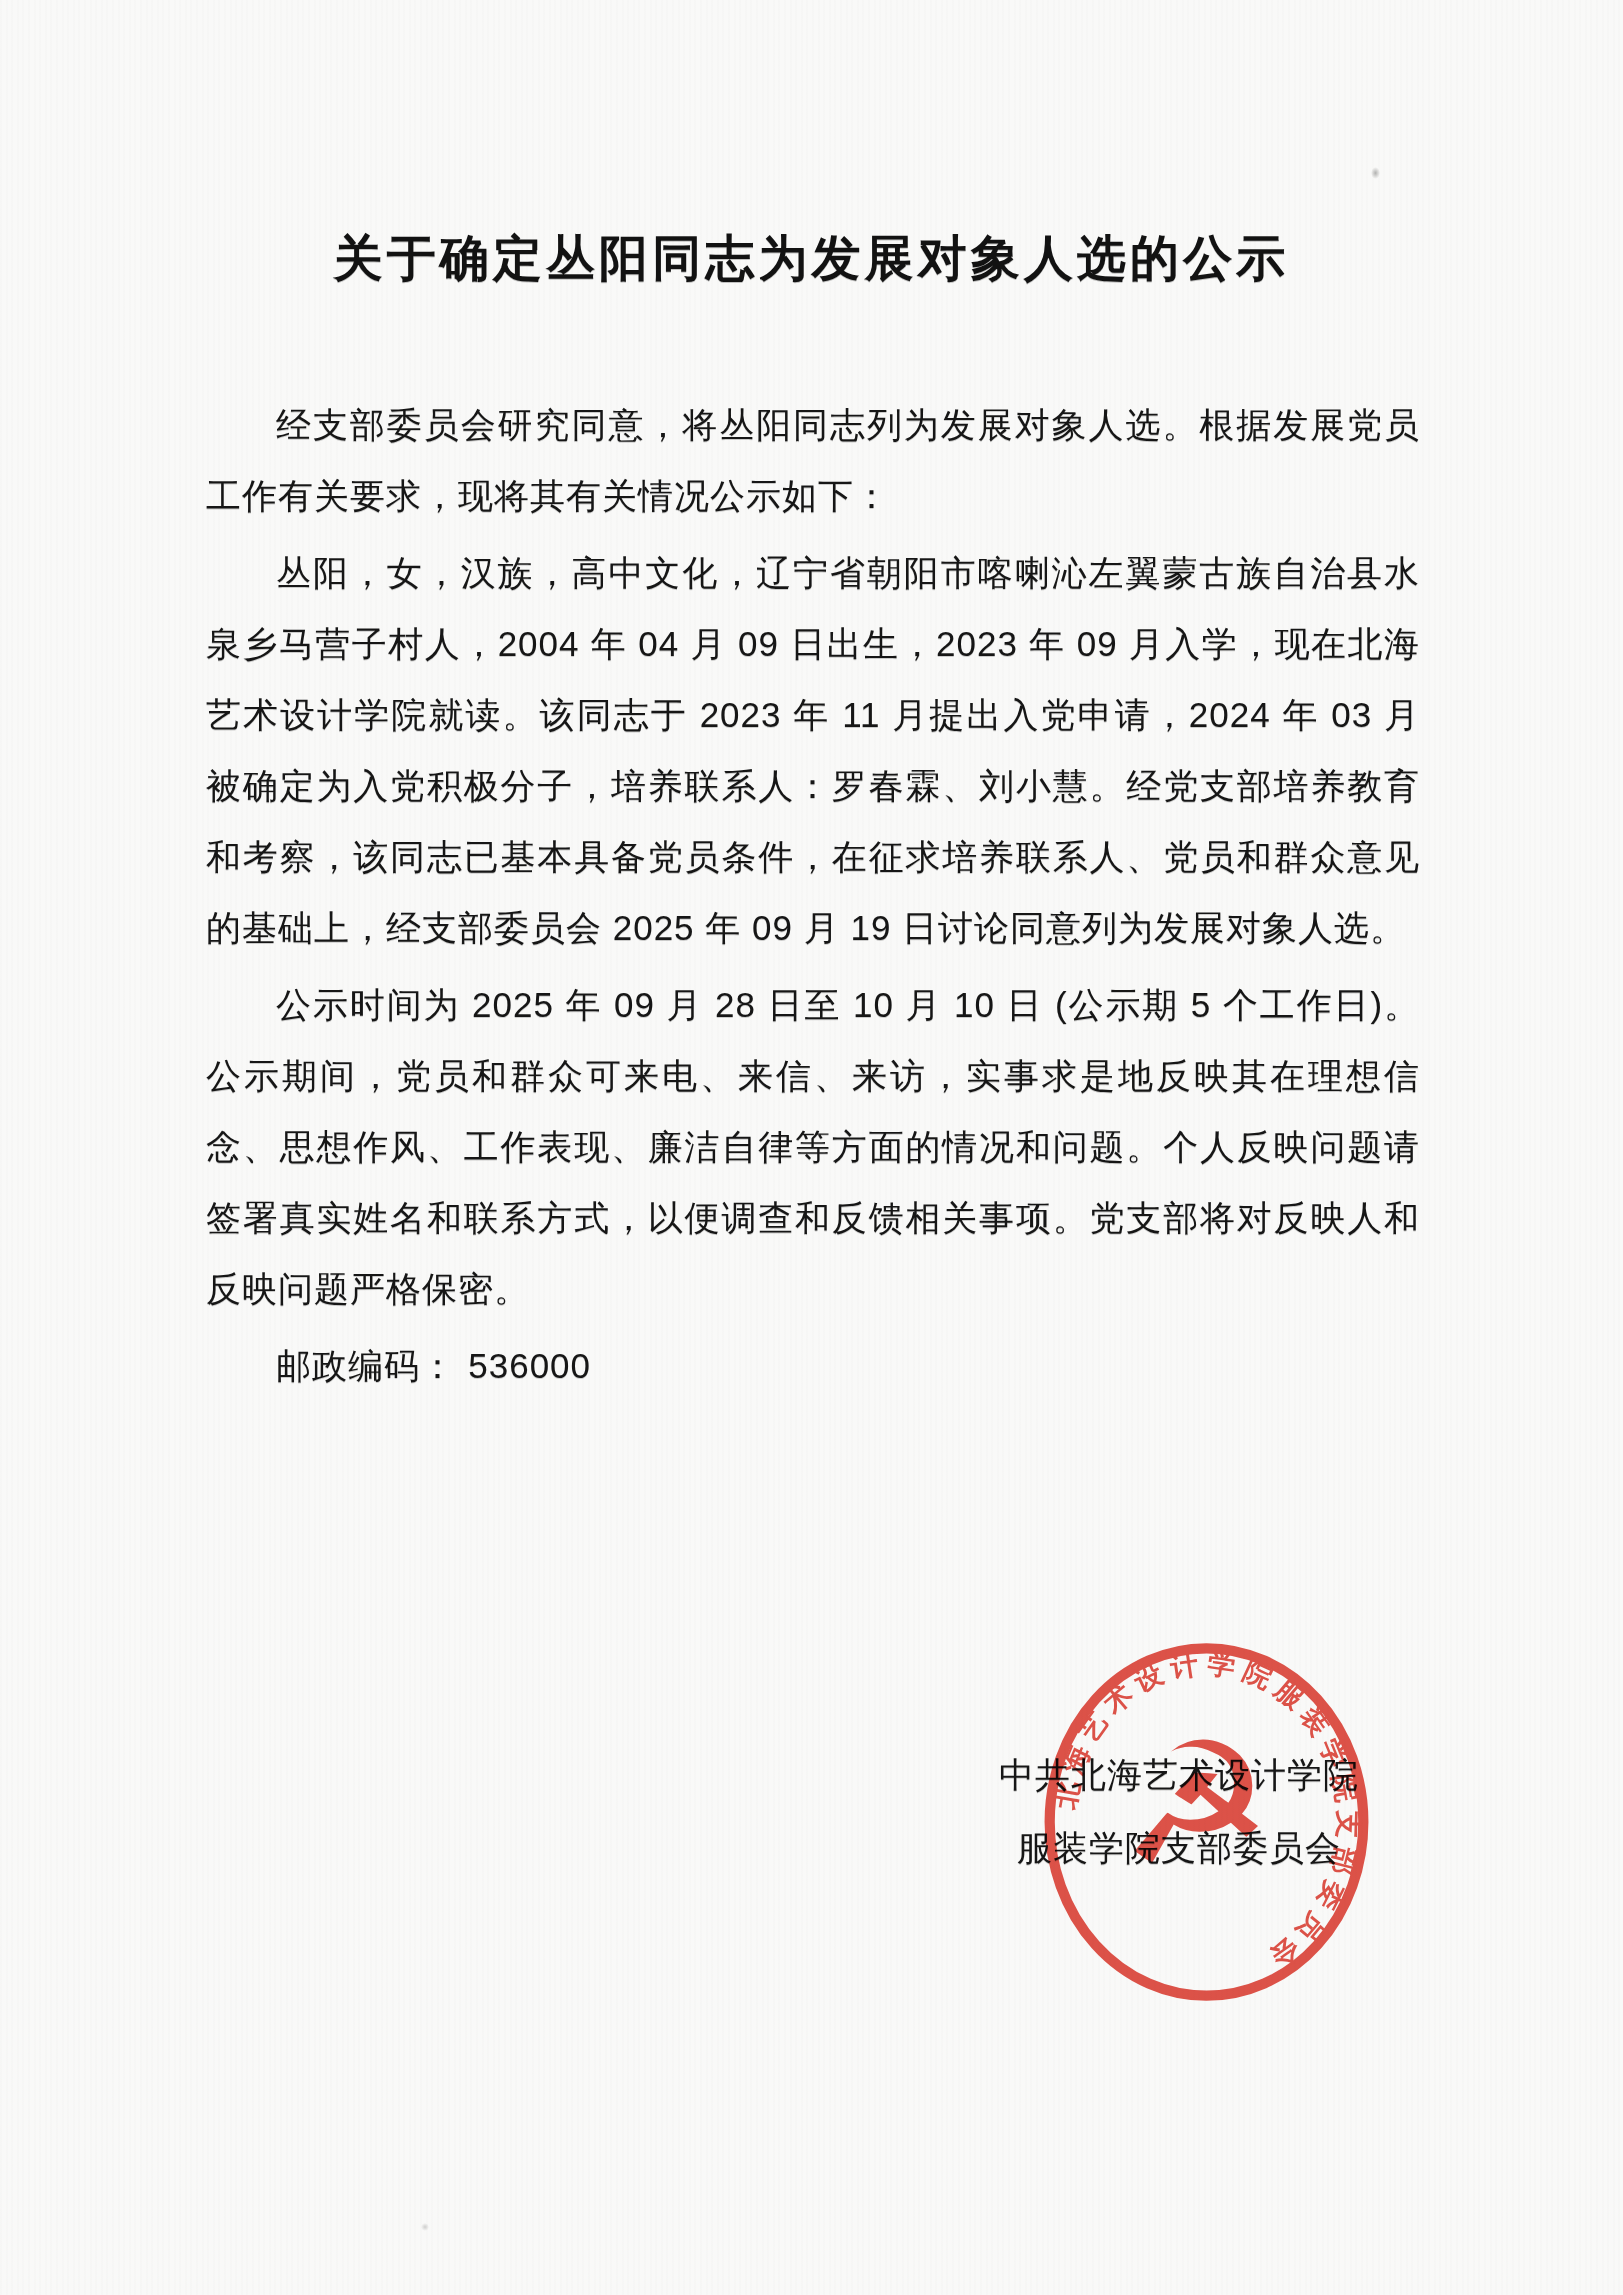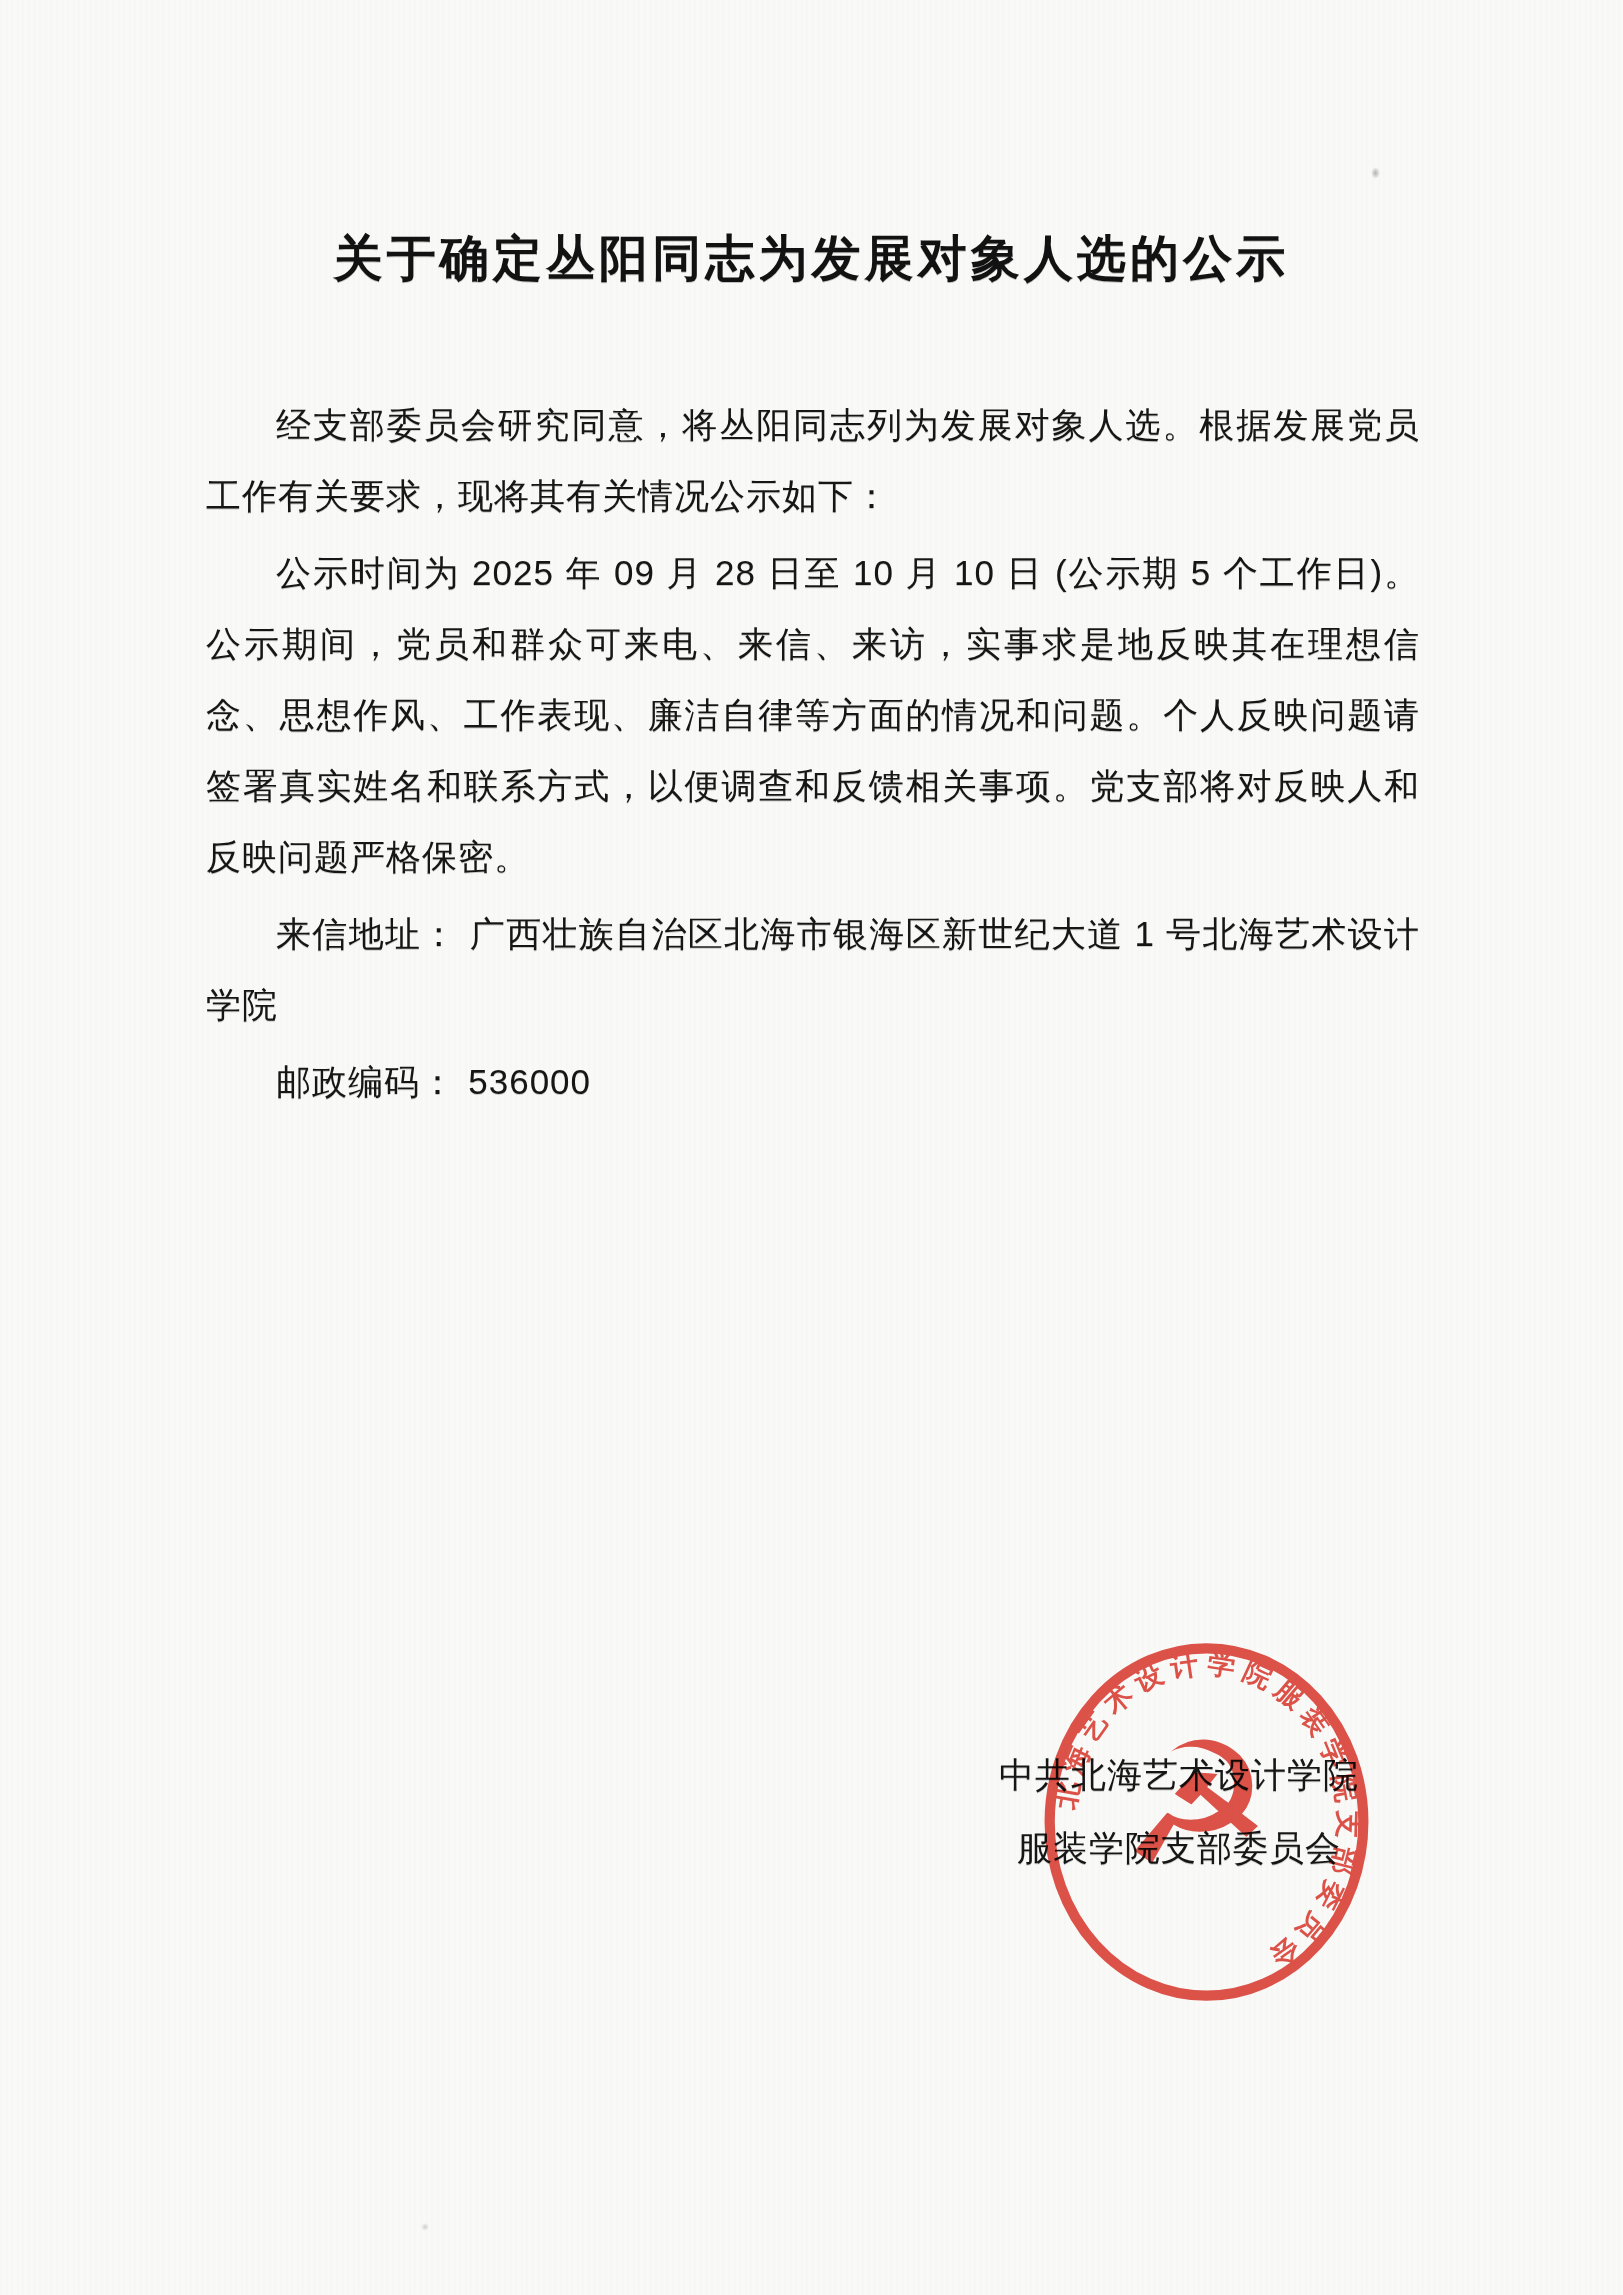--- a/index.html
+++ b/index.html
@@ -71,22 +71,22 @@
 </style>
 </head>
 <body>
 
 <div class="page">
 
   <h1 class="title">关于确定丛阳同志为发展对象人选的公示</h1>
 
   <div class="body-text">
     <p>经支部委员会研究同意，将丛阳同志列为发展对象人选。根据发展党员工作有关要求，现将其有关情况公示如下：</p>
+    <p>丛阳，女，汉族，高中文化，辽宁省朝阳市喀喇沁左翼蒙古族自治县水泉乡马营子村人，2004 年 04 月 09 日出生，2023 年 09 月入学，现在北海艺术设计学院就读。该同志于 2023 年 11 月提出入党申请，2024 年 03 月被确定为入党积极分子，培养联系人：罗春霖、刘小慧。经党支部培养教育和考察，该同志已基本具备党员条件，在征求培养联系人、党员和群众意见的基础上，经支部委员会 2025 年 09 月 19 日讨论同意列为发展对象人选。</p>
     <p>公示时间为 2025 年 09 月 28 日至 10 月 10 日 (公示期 5 个工作日)。公示期间，党员和群众可来电、来信、来访，实事求是地反映其在理想信念、思想作风、工作表现、廉洁自律等方面的情况和问题。个人反映问题请签署真实姓名和联系方式，以便调查和反馈相关事项。党支部将对反映人和反映问题严格保密。</p>
-    <p class="contact-line"><span>来信地址：</span><span class="value">广西壮族自治区北海市银海区新世纪大道 1 号北海艺术设计学院</span></p>
     <p class="contact-line"><span>邮政编码：</span><span class="value">536000</span></p>
   </div>
 
   <div class="signature">
     <div>中共北海艺术设计学院</div>
     <div>服装学院支部委员会</div>
   </div>
 
   <svg class="seal" viewBox="0 0 720 780" xmlns="http://www.w3.org/2000/svg" aria-hidden="true">
     <ellipse cx="360" cy="390" rx="306" ry="339" fill="none" stroke-width="20" stroke="#e0453a"></ellipse>

